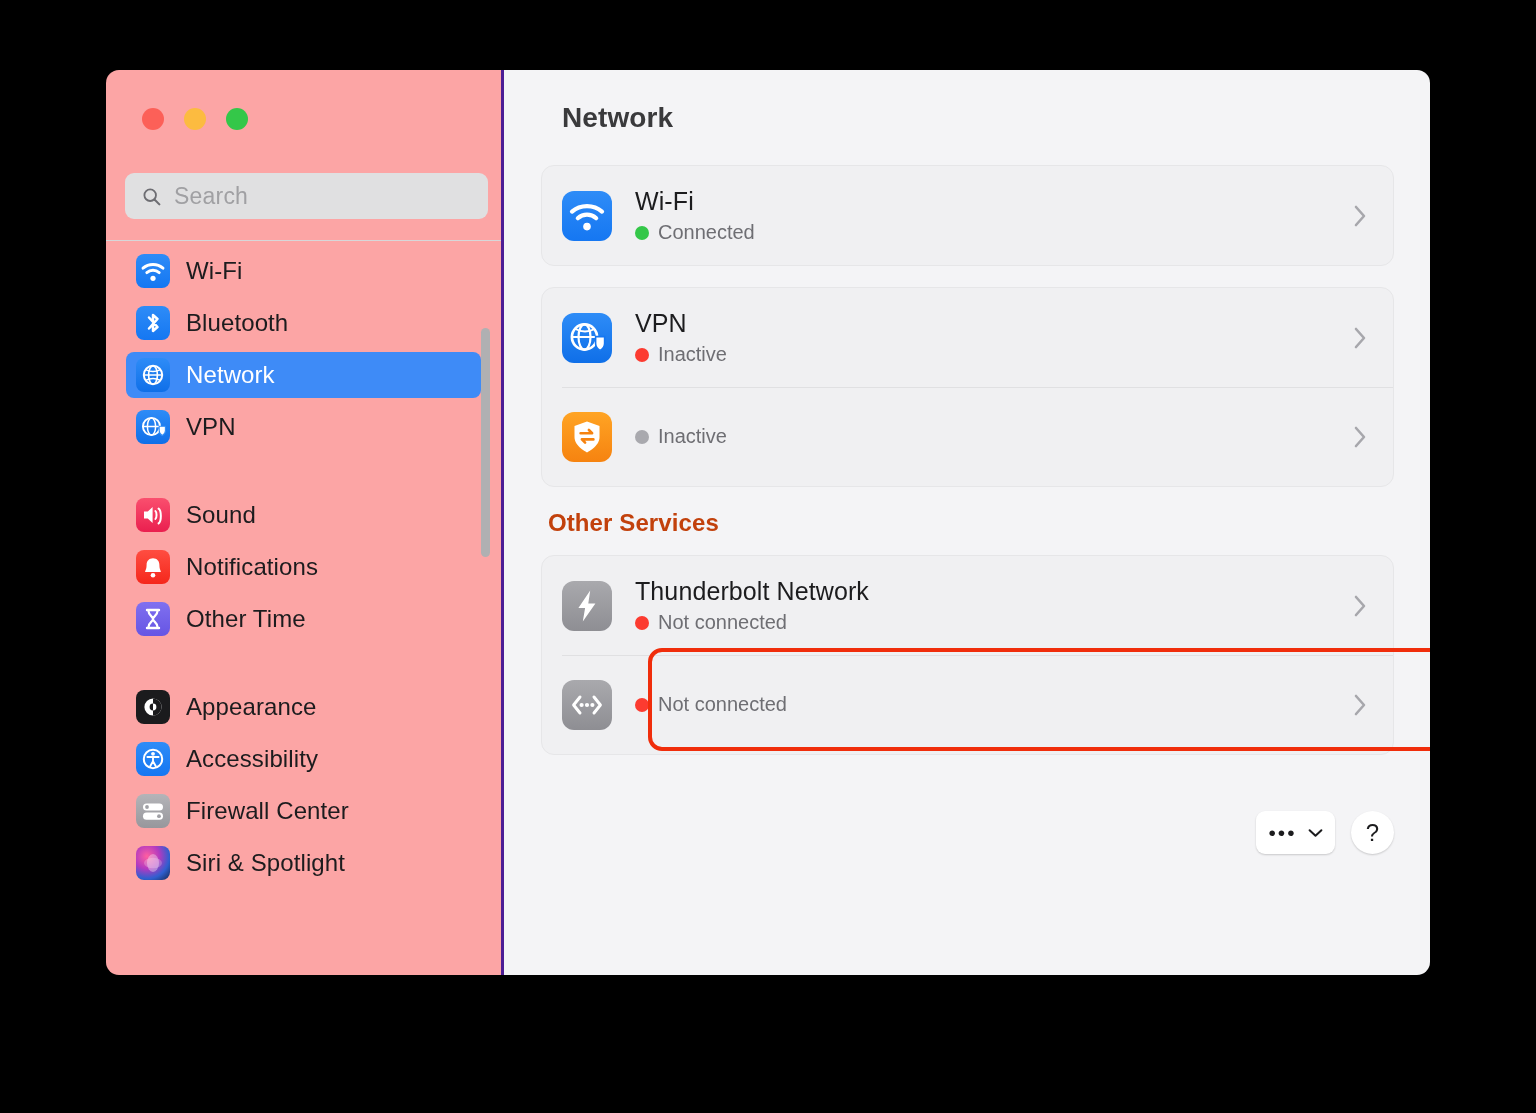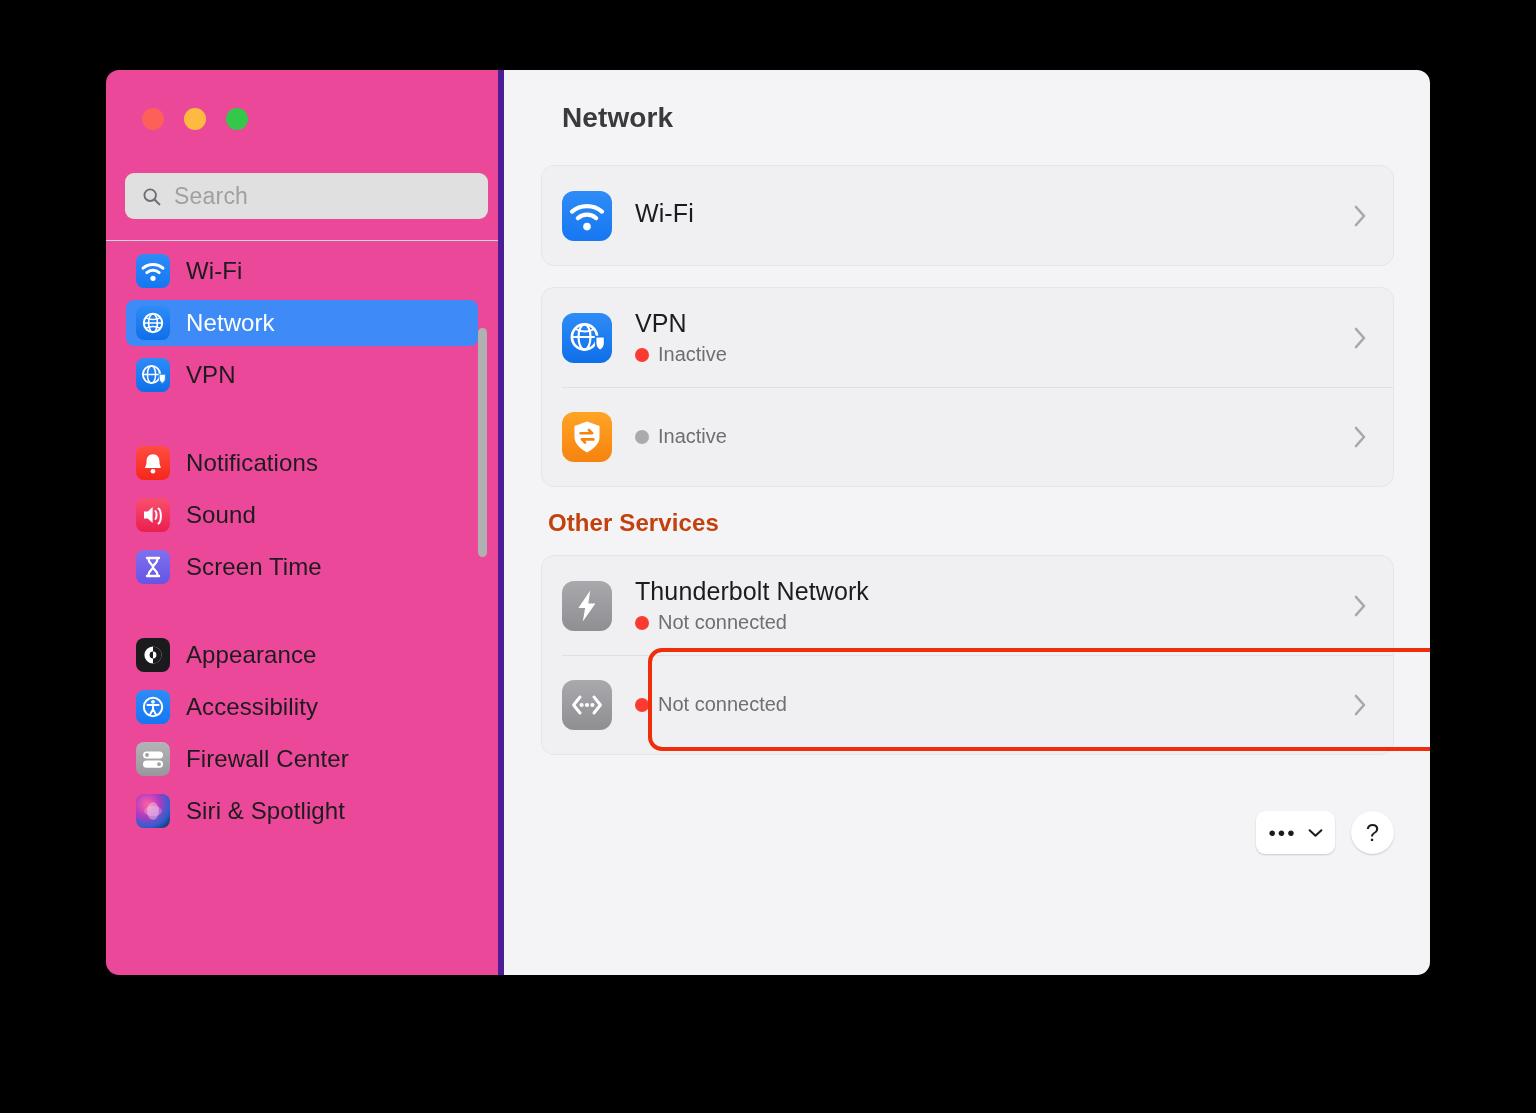--- a/index.html
+++ b/index.html
@@ -18,23 +18,23 @@
     border-radius: 13px;
     overflow: hidden;
     display: flex;
     box-shadow: 0 14px 44px rgba(0,0,0,0.45);
   }
 
   
   #sidebar {
     width: 398px;
     height: 100%;
-    background: #ec4899;
+    background: #fca5a5;
     position: relative;
-    border-right: 6px solid #4c1d95;
+    border-right: 3px solid #4c1d95;
     flex: 0 0 398px;
   }
 
   .traffic-lights {
     position: absolute;
     left: 36px; top: 38px;
     display: flex;
     gap: 20px;
   }
   .tl { width: 22px; height: 22px; border-radius: 50%; }
@@ -309,20 +309,28 @@
           <span class="nav-icon ic-blue">
             <svg width="34" height="34" viewBox="0 0 34 34">
               <path d="M7 14.2c5.6-5 14.4-5 20 0" stroke="#fff" stroke-width="2.9" fill="none" stroke-linecap="round"></path>
               <path d="M10.8 18.6c3.6-3.2 8.8-3.2 12.4 0" stroke="#fff" stroke-width="2.9" fill="none" stroke-linecap="round"></path>
               <circle cx="17" cy="24.3" r="2.6" fill="#fff"></circle>
             </svg>
           </span>
           <span class="nav-label">Wi-Fi</span>
         </div>
 
+        <div class="nav-item">
+          <span class="nav-icon ic-blue">
+            <svg width="34" height="34" viewBox="0 0 34 34">
+              <path d="M13 11.5 L21.5 21 L17 25 V9 L21.5 13 L13 22.5" stroke="#fff" stroke-width="2.5" fill="none" stroke-linejoin="round" stroke-linecap="round"></path>
+            </svg>
+          </span>
+          <span class="nav-label">Bluetooth</span>
+        </div>
 
         <div class="nav-item selected">
           <span class="nav-icon ic-blue2">
             <svg width="34" height="34" viewBox="0 0 34 34">
               <circle cx="17" cy="17" r="9.2" stroke="#fff" stroke-width="2" fill="none"></circle>
               <ellipse cx="17" cy="17" rx="4.4" ry="9.2" stroke="#fff" stroke-width="1.7" fill="none"></ellipse>
               <line x1="7.8" y1="17" x2="26.2" y2="17" stroke="#fff" stroke-width="1.7"></line>
               <path d="M9.6 11.6c4.4 2.4 10.4 2.4 14.8 0" stroke="#fff" stroke-width="1.5" fill="none"></path>
               <path d="M9.6 22.4c4.4-2.4 10.4-2.4 14.8 0" stroke="#fff" stroke-width="1.5" fill="none"></path>
             </svg>
@@ -340,49 +348,49 @@
             </svg>
           </span>
           <span class="nav-label">VPN</span>
         </div>
       </div>
 
       <div class="gap"></div>
 
       <div class="nav-group">
         <div class="nav-item">
-          <span class="nav-icon ic-red">
-            <svg width="34" height="34" viewBox="0 0 34 34">
-              <path d="M17 8.2c-3.9 0-6.4 2.8-6.4 6.6 0 4.6-1.5 5.9-1.5 7.3h15.8c0-1.4-1.5-2.7-1.5-7.3 0-3.8-2.5-6.6-6.4-6.6z" fill="#fff"></path>
-              <circle cx="17" cy="25.3" r="2.3" fill="#fff"></circle>
-            </svg>
-          </span>
-          <span class="nav-label">Notifications</span>
-        </div>
-
-        <div class="nav-item">
           <span class="nav-icon ic-pink">
             <svg width="34" height="34" viewBox="0 0 34 34">
               <path d="M8 13.6h3.8L16.6 9v16l-4.8-4.6H8z" fill="#fff"></path>
               <path d="M19.4 13c1.5 1 1.5 7 0 8" stroke="#fff" stroke-width="2" fill="none" stroke-linecap="round"></path>
               <path d="M22.6 10.6c3 2 3 12.8 0 14.8" stroke="#fff" stroke-width="2" fill="none" stroke-linecap="round"></path>
             </svg>
           </span>
           <span class="nav-label">Sound</span>
         </div>
 
+        <div class="nav-item">
+          <span class="nav-icon ic-red">
+            <svg width="34" height="34" viewBox="0 0 34 34">
+              <path d="M17 8.2c-3.9 0-6.4 2.8-6.4 6.6 0 4.6-1.5 5.9-1.5 7.3h15.8c0-1.4-1.5-2.7-1.5-7.3 0-3.8-2.5-6.6-6.4-6.6z" fill="#fff"></path>
+              <circle cx="17" cy="25.3" r="2.3" fill="#fff"></circle>
+            </svg>
+          </span>
+          <span class="nav-label">Notifications</span>
+        </div>
+
 
         <div class="nav-item">
           <span class="nav-icon ic-indigo">
             <svg width="34" height="34" viewBox="0 0 34 34">
               <path d="M11 8h12M11 26h12" stroke="#fff" stroke-width="2.4" stroke-linecap="round"></path>
               <path d="M12.4 8.6c0 5 4.6 5.6 4.6 8.4 0 2.8-4.6 3.4-4.6 8.4M21.6 8.6c0 5-4.6 5.6-4.6 8.4 0 2.8 4.6 3.4 4.6 8.4" stroke="#fff" stroke-width="2.2" fill="none"></path>
             </svg>
           </span>
-          <span class="nav-label">Screen Time</span>
+          <span class="nav-label">Other Time</span>
         </div>
       </div>
 
       <div class="gap"></div>
 
       <div class="nav-group">
 
         <div class="nav-item">
           <span class="nav-icon ic-black">
             <svg width="34" height="34" viewBox="0 0 34 34">
@@ -443,20 +451,24 @@
         <div class="srv-row">
           <span class="srv-icon ic-blue">
             <svg width="50" height="50" viewBox="0 0 50 50">
               <path d="M10 20.6c8.3-7.4 21.7-7.4 30 0" stroke="#fff" stroke-width="4.2" fill="none" stroke-linecap="round"></path>
               <path d="M15.8 27.2c5.3-4.8 13.1-4.8 18.4 0" stroke="#fff" stroke-width="4.2" fill="none" stroke-linecap="round"></path>
               <circle cx="25" cy="35.6" r="3.8" fill="#fff"></circle>
             </svg>
           </span>
           <span class="srv-text">
             <div class="srv-name">Wi-Fi</div>
+            <div class="srv-status">
+              <span class="dot green"></span>
+              <span>Connected</span>
+            </div>
           </span>
           <svg class="chev" viewBox="0 0 14 24">
             <path d="M3 3l8 9-8 9" stroke="#a7a7ac" stroke-width="2.6" fill="none" stroke-linecap="round" stroke-linejoin="round"></path>
           </svg>
         </div>
       </div>
 
       <div class="card">
         <div class="srv-row">
           <span class="srv-icon ic-blue2">

